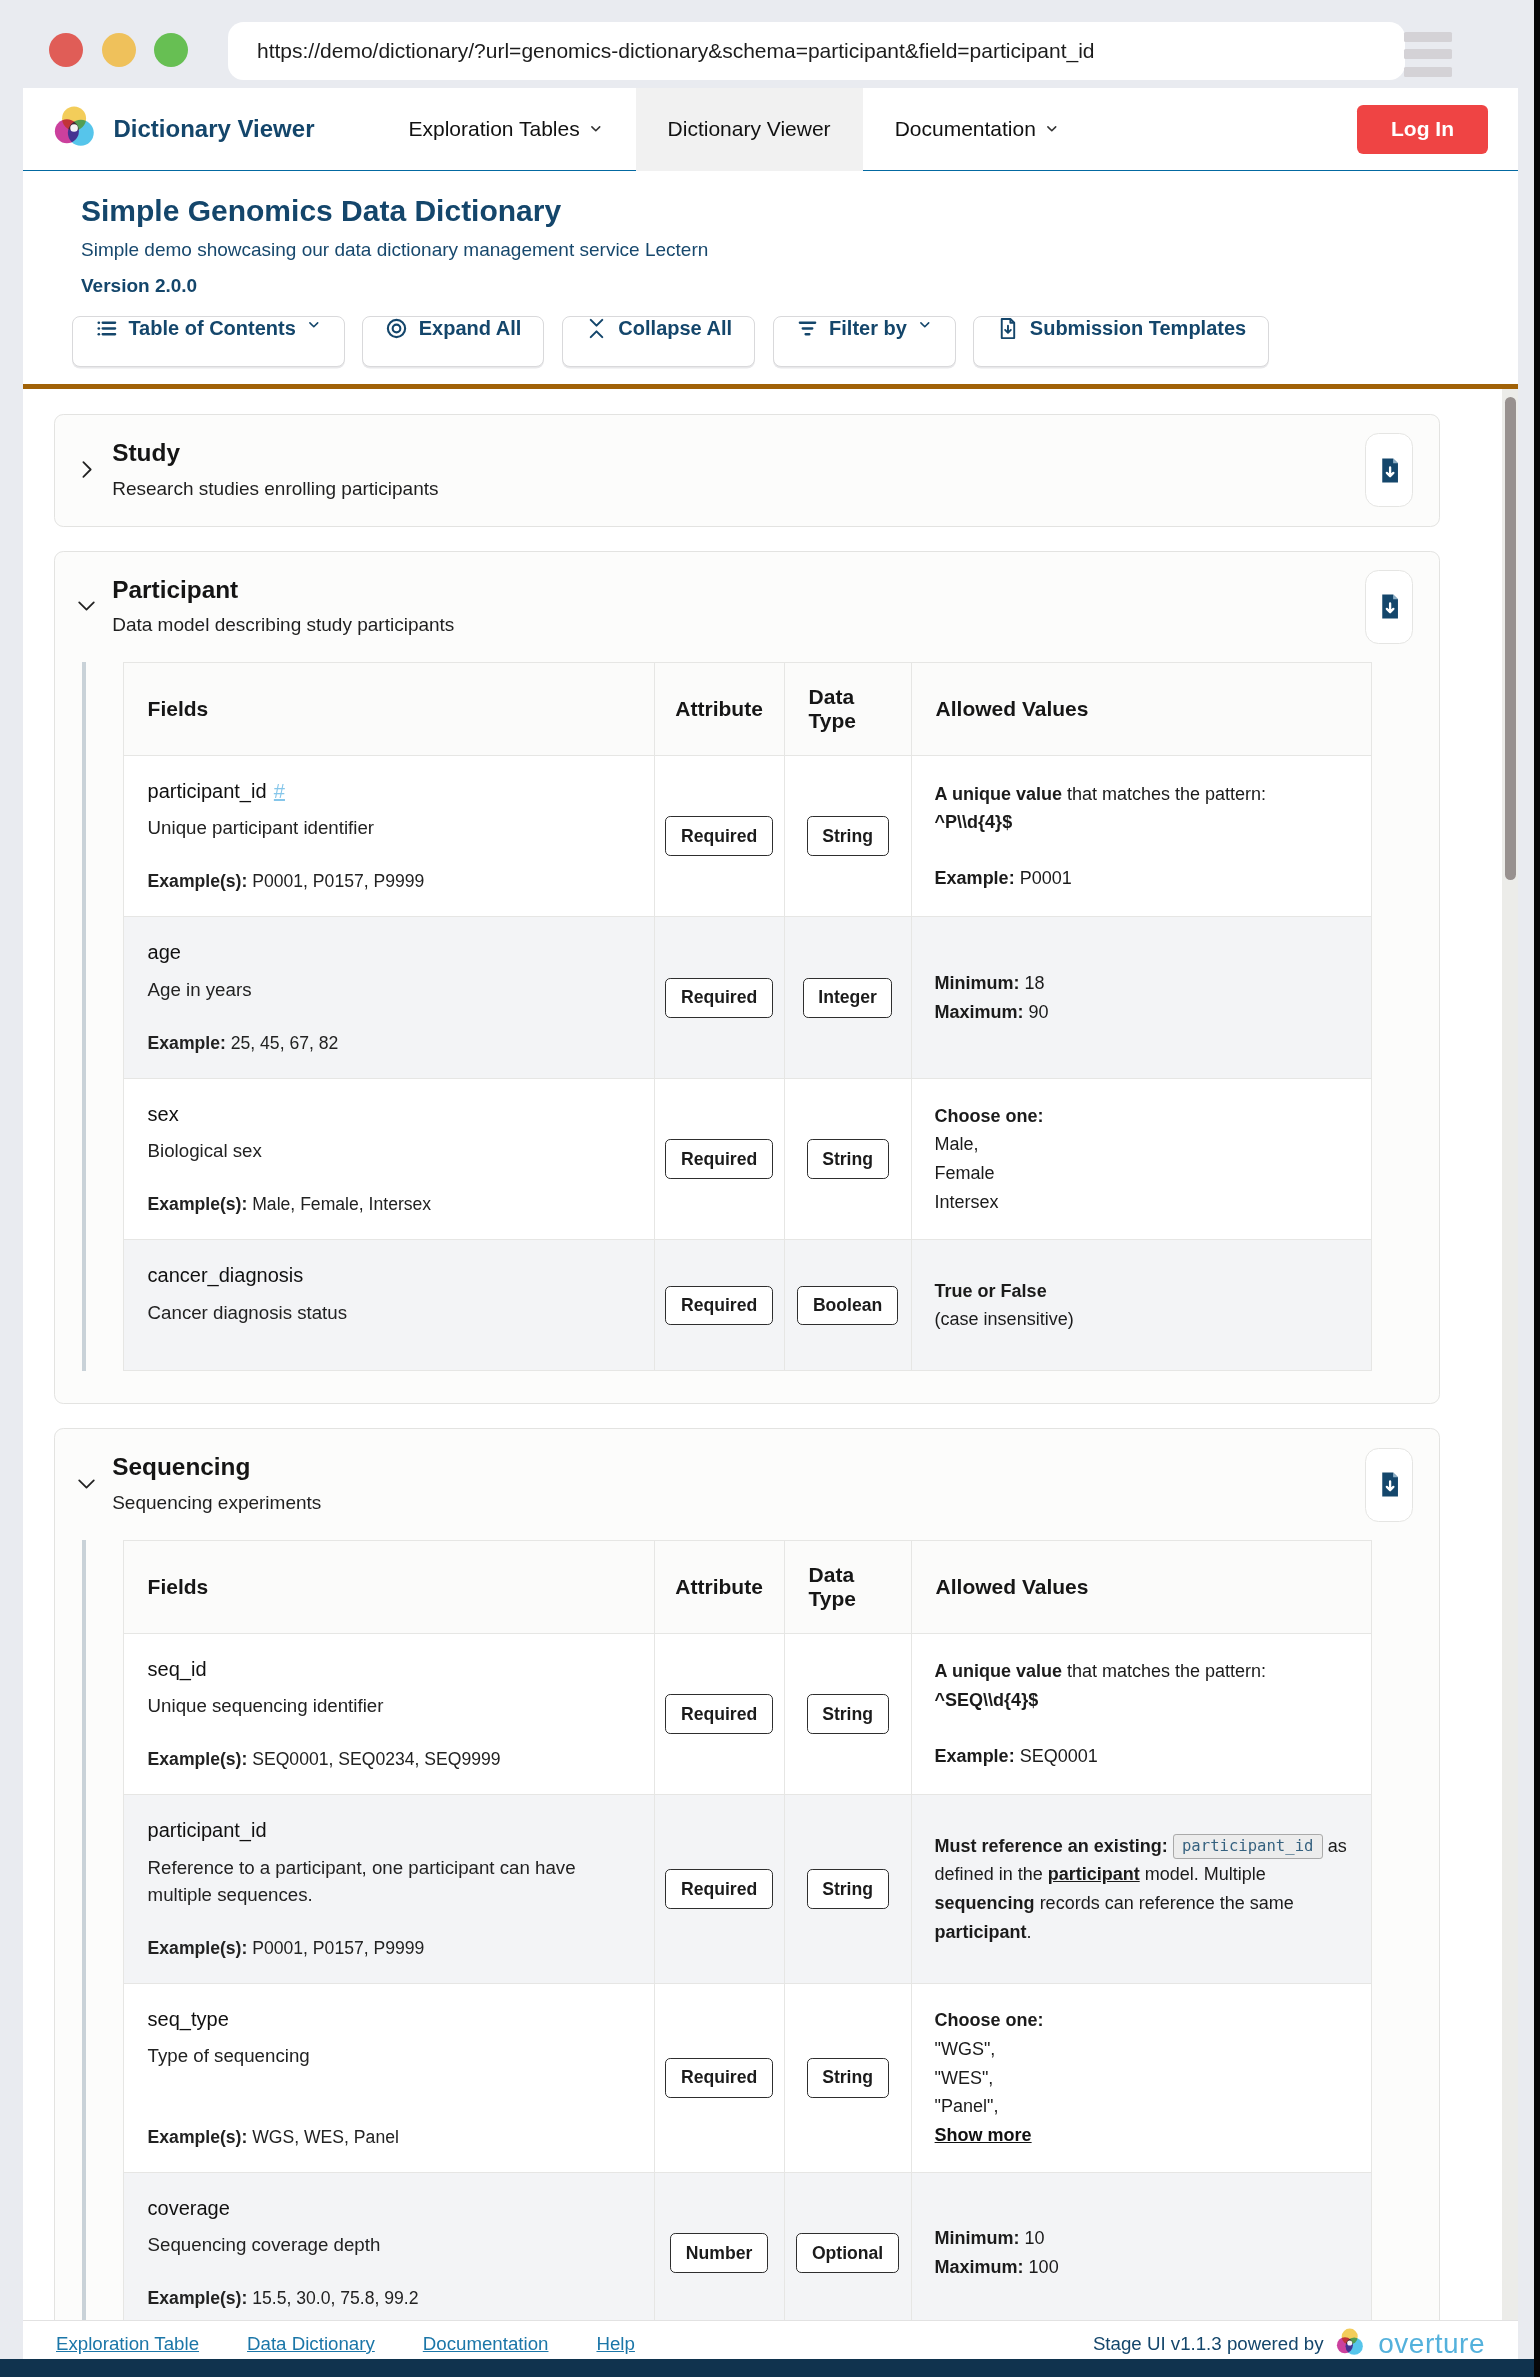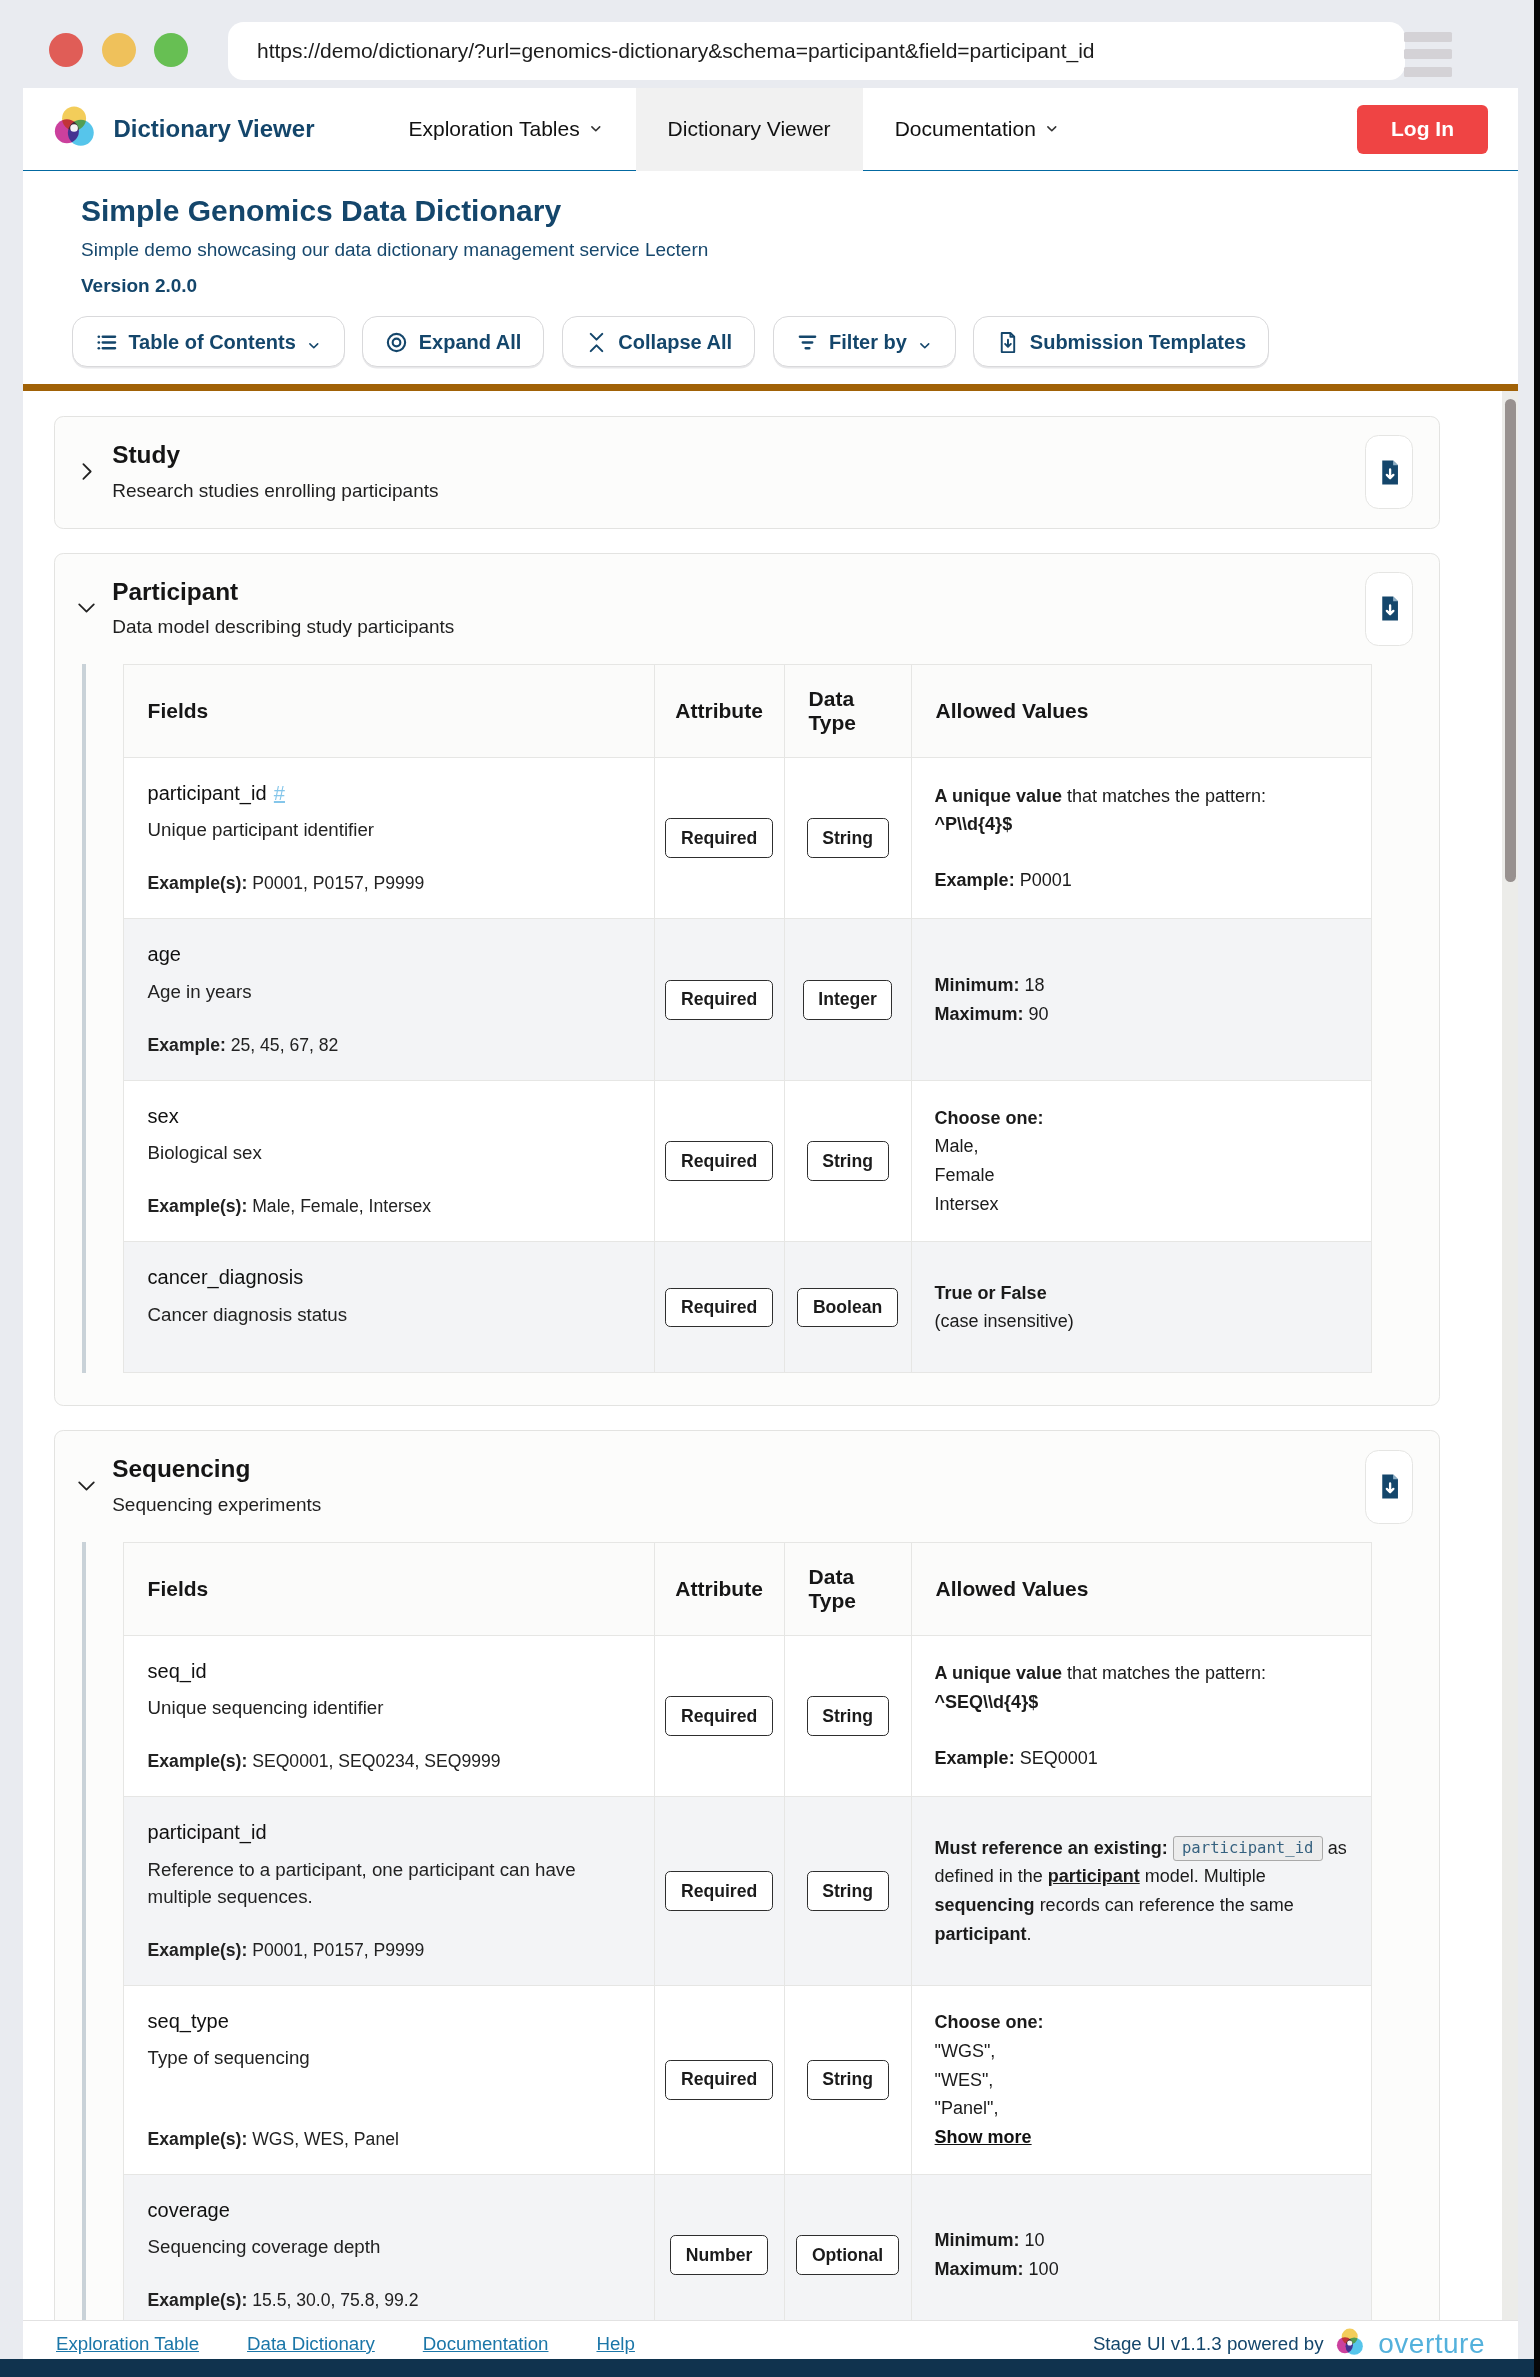--- a/index.html
+++ b/index.html
@@ -35,26 +35,26 @@
   .nav-spacer{flex:1;}
   .login-btn{margin-right:30px;height:49px;padding:0 34px;background:#ef4444;color:#fff;
     font-size:21px;font-weight:600;border:none;border-radius:6.2px;display:flex;align-items:center;}
   
   .page-header{padding:23px 0 5.2px 58px;background:#fff;}
   .page-title{font-size:30px;font-weight:bold;color:#14466B;margin:0 0 11.4px 0;}
   .page-sub{font-size:19px;color:#17486D;margin:0 0 13.5px 0;}
   .page-version{font-size:19px;font-weight:bold;color:#14466B;margin:0;}
   
   .toolbar{display:flex;gap:17.6px;padding:13.5px 0 17.6px 49px;background:#fff;}
-  .tb-btn{display:flex;align-items:flex-end;gap:10.4px;height:51px;padding:12px 22px;
-    background:#fff;border:1px solid #D9D9DB;border-radius:15px;
+  .tb-btn{display:flex;align-items:flex-start;gap:10.4px;height:51px;padding:0 22px;
+    background:#fff;border:1px solid #D9D9DB;border-radius:8px;
     font-size:20px;font-weight:600;color:#14466B;white-space:nowrap;box-shadow:0 1.6px 0 #E8E8EA;}
   .tb-btn svg{flex:none;}
   
-  .content{position:relative;height:1936px;overflow:hidden;border-top:7px solid #a16207;
+  .content{position:relative;height:1936px;overflow:hidden;border-top:5px solid #a16207;
     background:#fff;padding:25px 78px 0 31px;}
   .vscroll{position:absolute;right:0;top:0;bottom:0;width:15.6px;background:#ECECE9;}
   .vscroll .thumb{position:absolute;left:2.1px;top:8.3px;width:11.4px;height:483px;border-radius:6.2px;background:#98918F;}
   
   .card{background:#FCFCFB;border:1px solid #E3E3E1;border-radius:9.3px;margin-bottom:24px;}
   .card-head{position:relative;display:flex;align-items:center;padding:24px 29px 26px 18.7px;}
   .chev{flex:none;margin-right:13.5px;}
   .card-titles .t{font-size:24.4px;font-weight:bold;color:#151515;margin:0 0 10.4px 0;}
   .card-titles .s{font-size:19px;color:#1f1f1f;margin:0;}
   .dl-btn{position:absolute;right:26px;top:50%;transform:translateY(-50%);

